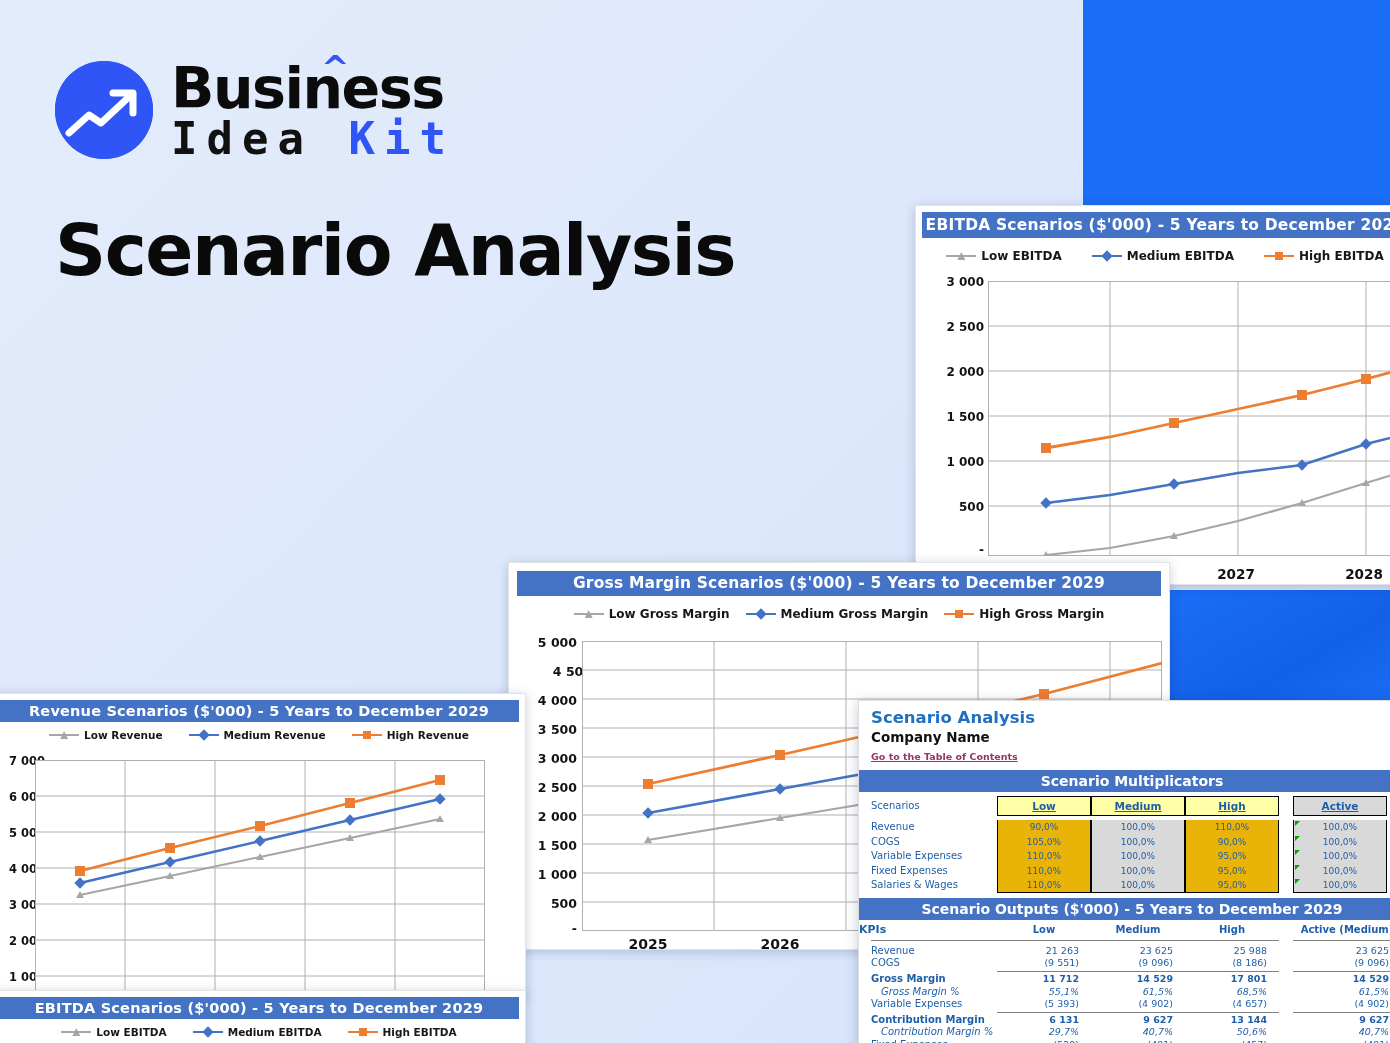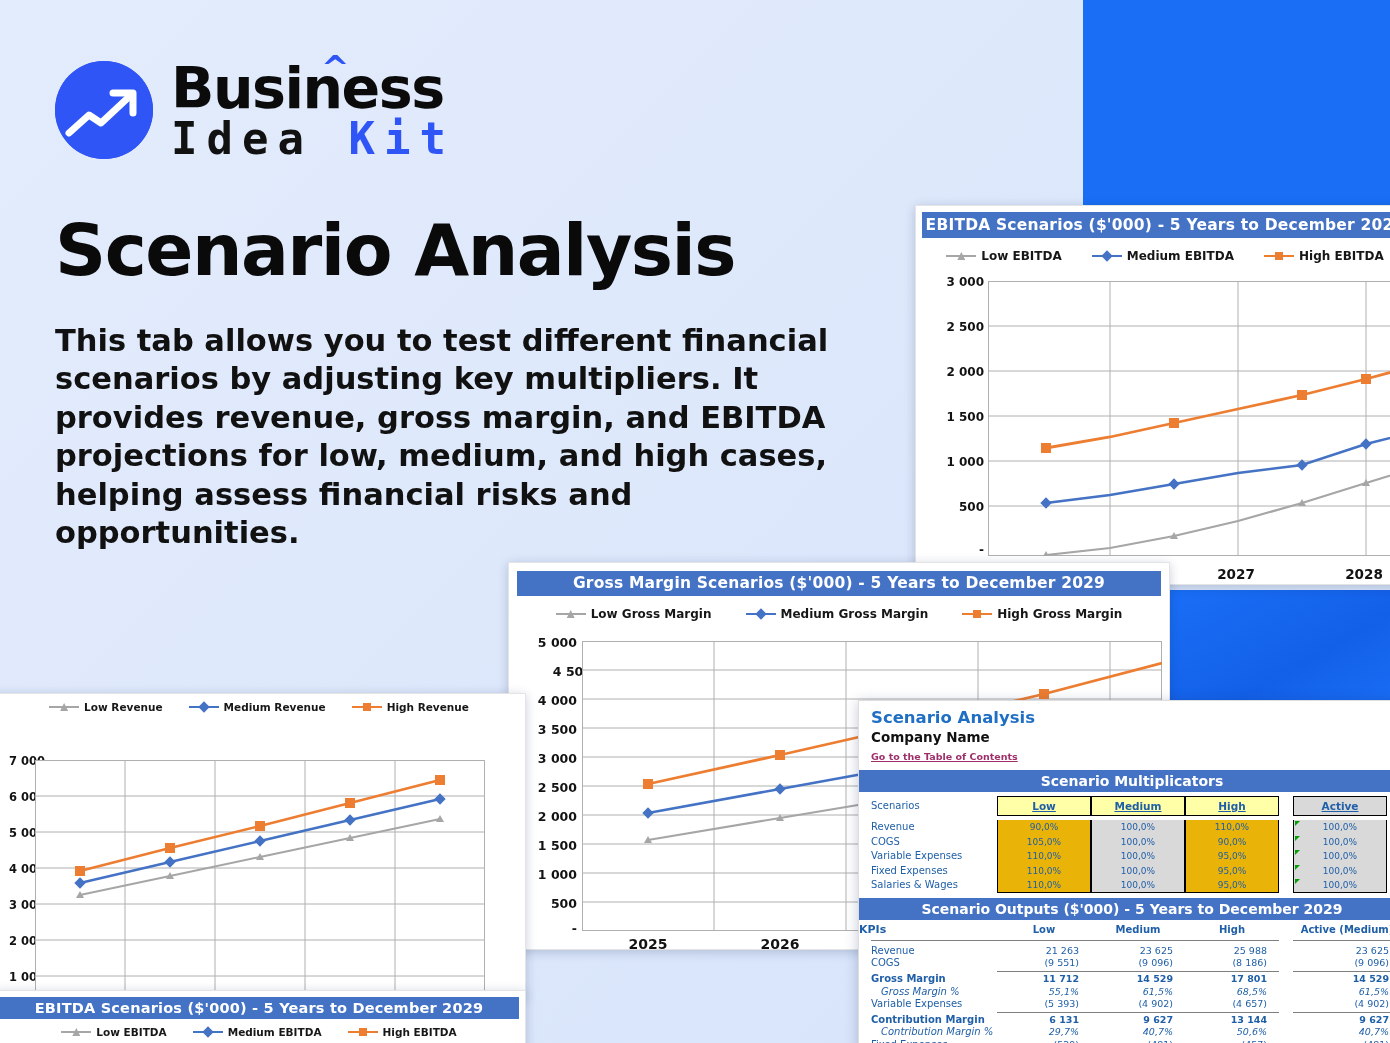--- a/index.html
+++ b/index.html
@@ -194,21 +194,20 @@
         <span>Business</span>
         <span class="logo-hat">^</span>
       </div>
       <div class="logo-l2">
         <span class="d">Idea </span><span class="k">Kit</span>
       </div>
     </div>
   </div>
 
   <h1 class="page-title">Scenario Analysis</h1>
-  <p class="page-desc">This tab allows you to test different financial scenarios by adjusting key multipliers. It provides revenue, gross margin, and EBITDA projections for low, medium, and high cases, helping assess financial risks and opportunities.</p>
 
   <div class="card" id="card-ebitda-top" style="left:915px; top:205px; width:500px; height:380px;">
     <div class="card-head" style="margin:6px 6px 0 6px; height:26px; line-height:26px; font-size:15.5px;">EBITDA Scenarios ($'000) - 5 Years to December 2029</div>
     <div class="legend" style="margin-top:11px; font-size:12px; gap:30px;">
       <span class="lg-item">
         <i class="lg-line lg-gray"></i>
         <span>Low EBITDA</span>
       </span>
       <span class="lg-item">
         <i class="lg-line lg-blue"></i>
@@ -266,21 +265,21 @@
           <rect x="373" y="93" width="10" height="10"></rect>
         </g>
       </svg>
     </div>
     <div class="xtick" style="left:290px; top:360px; width:60px; font-size:13.5px;">2027</div>
     <div class="xtick" style="left:418px; top:360px; width:60px; font-size:13.5px;">2028</div>
   </div>
 
   <div class="card" id="card-gross-margin" style="left:508px; top:562px; width:662px; height:388px;">
     <div class="card-head" style="margin:8px 8px 0 8px; height:25px; line-height:25px; font-size:15.5px;">Gross Margin Scenarios ($'000) - 5 Years to December 2029</div>
-    <div class="legend" style="margin-top:11px; font-size:12px; gap:34px;">
+    <div class="legend" style="margin-top:11px; font-size:12px; gap:16px;">
       <span class="lg-item">
         <i class="lg-line lg-gray"></i>
         <span>Low Gross Margin</span>
       </span>
       <span class="lg-item">
         <i class="lg-line lg-blue"></i>
         <span>Medium Gross Margin</span>
       </span>
       <span class="lg-item">
         <i class="lg-line lg-orange"></i>
@@ -341,20 +340,21 @@
           <rect x="457" y="48" width="10" height="10"></rect>
         </g>
       </svg>
     </div>
     <div class="xtick" style="left:109px; top:373px; width:60px; font-size:14px;">2025</div>
     <div class="xtick" style="left:241px; top:373px; width:60px; font-size:14px;">2026</div>
     <div class="xtick" style="left:373px; top:373px; width:60px; font-size:14px;">20</div>
   </div>
 
   <div class="card" id="card-revenue" style="left:-8px; top:693px; width:534px; height:305px;">
+    <div class="card-head" style="margin:6px 6px 0 6px; height:22px; line-height:22px; font-size:14.5px;">Revenue Scenarios ($'000) - 5 Years to December 2029</div>
     <div class="legend" style="margin-top:7px; font-size:10.5px; gap:26px;">
       <span class="lg-item">
         <i class="lg-line lg-gray"></i>
         <span>Low Revenue</span>
       </span>
       <span class="lg-item">
         <i class="lg-line lg-blue"></i>
         <span>Medium Revenue</span>
       </span>
       <span class="lg-item">

